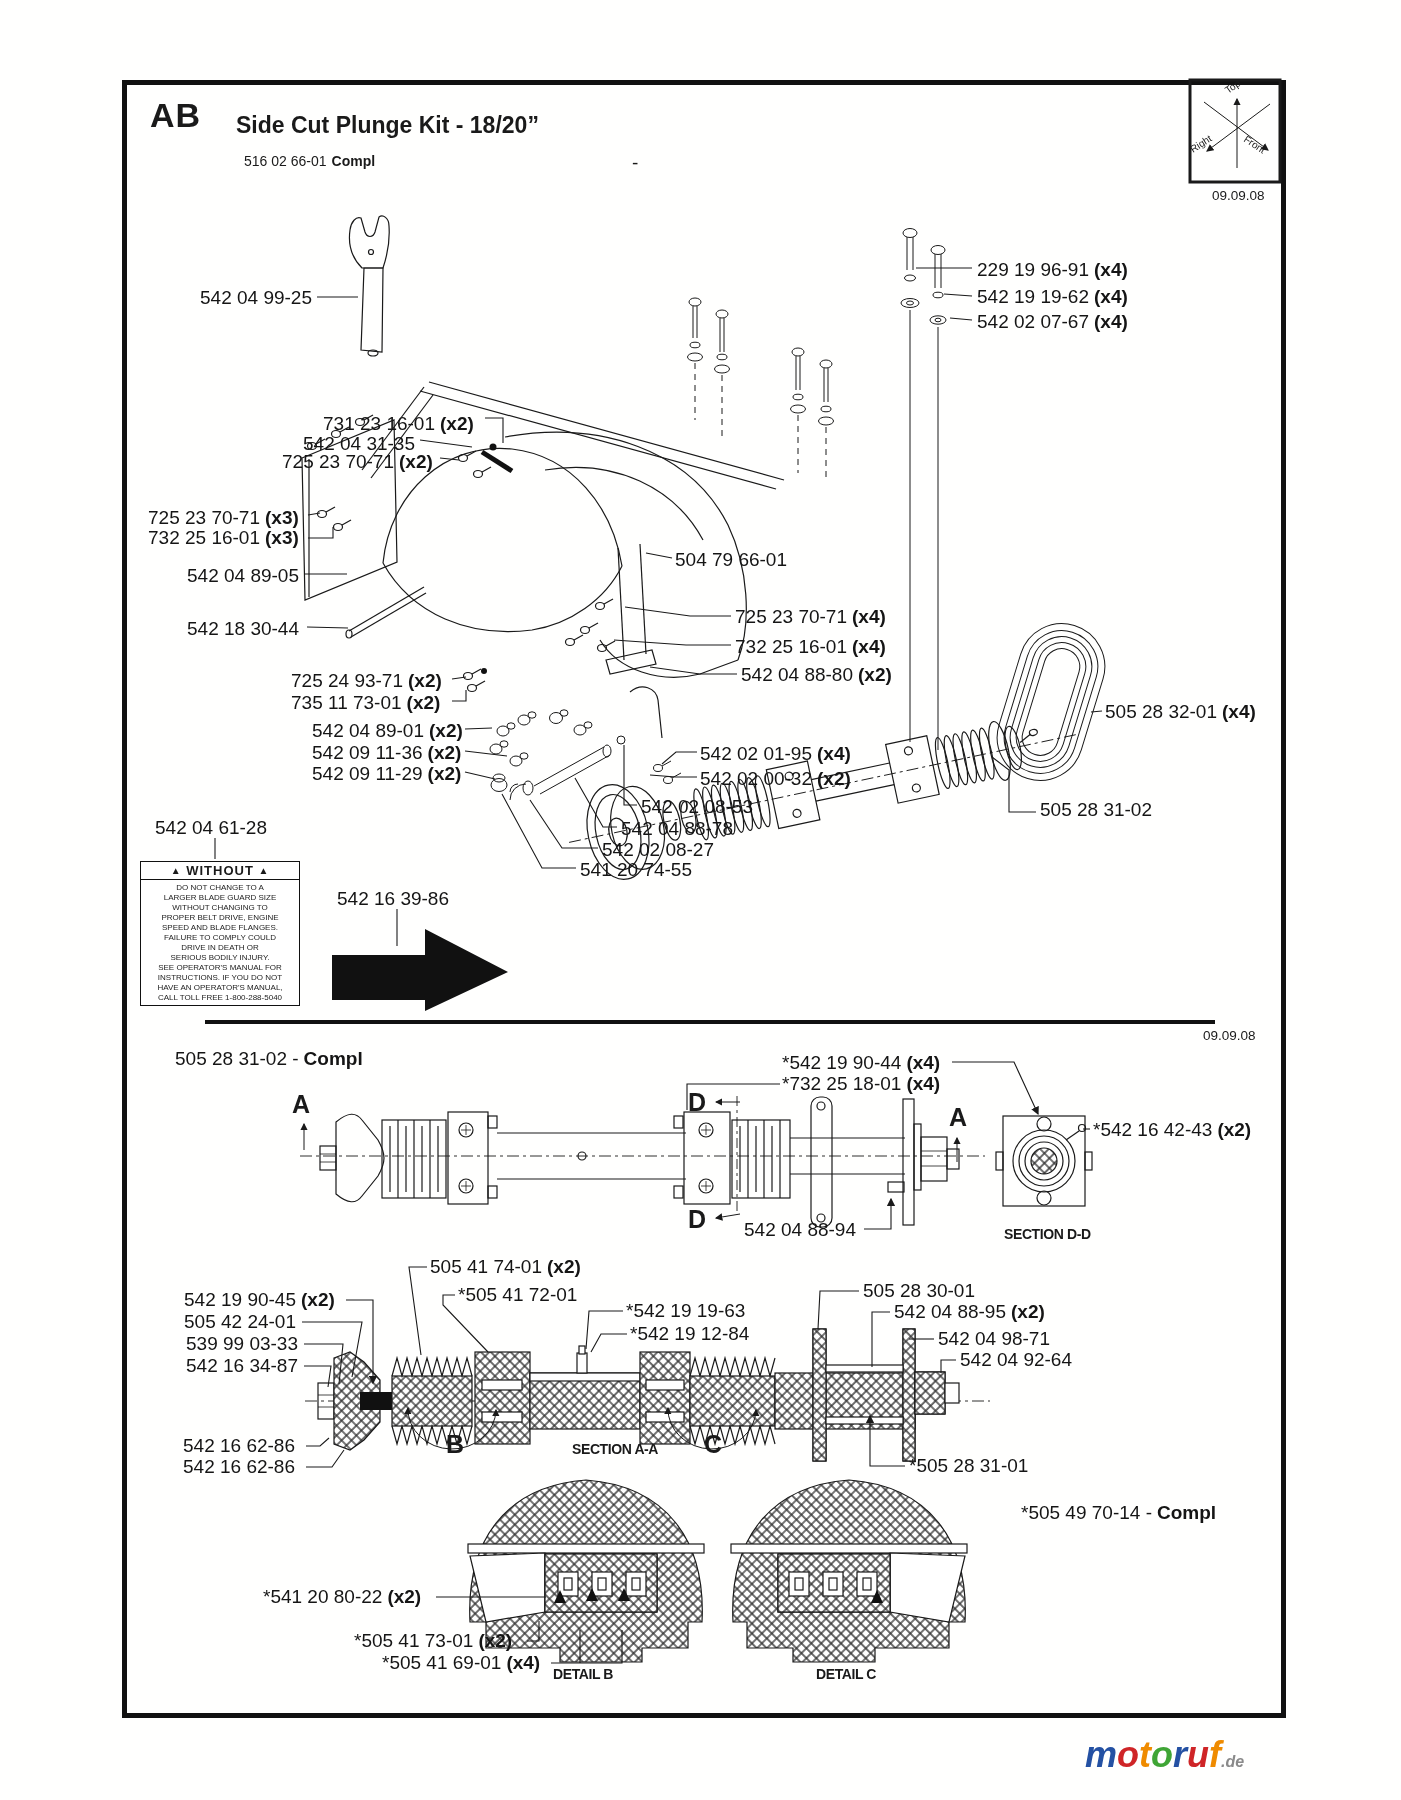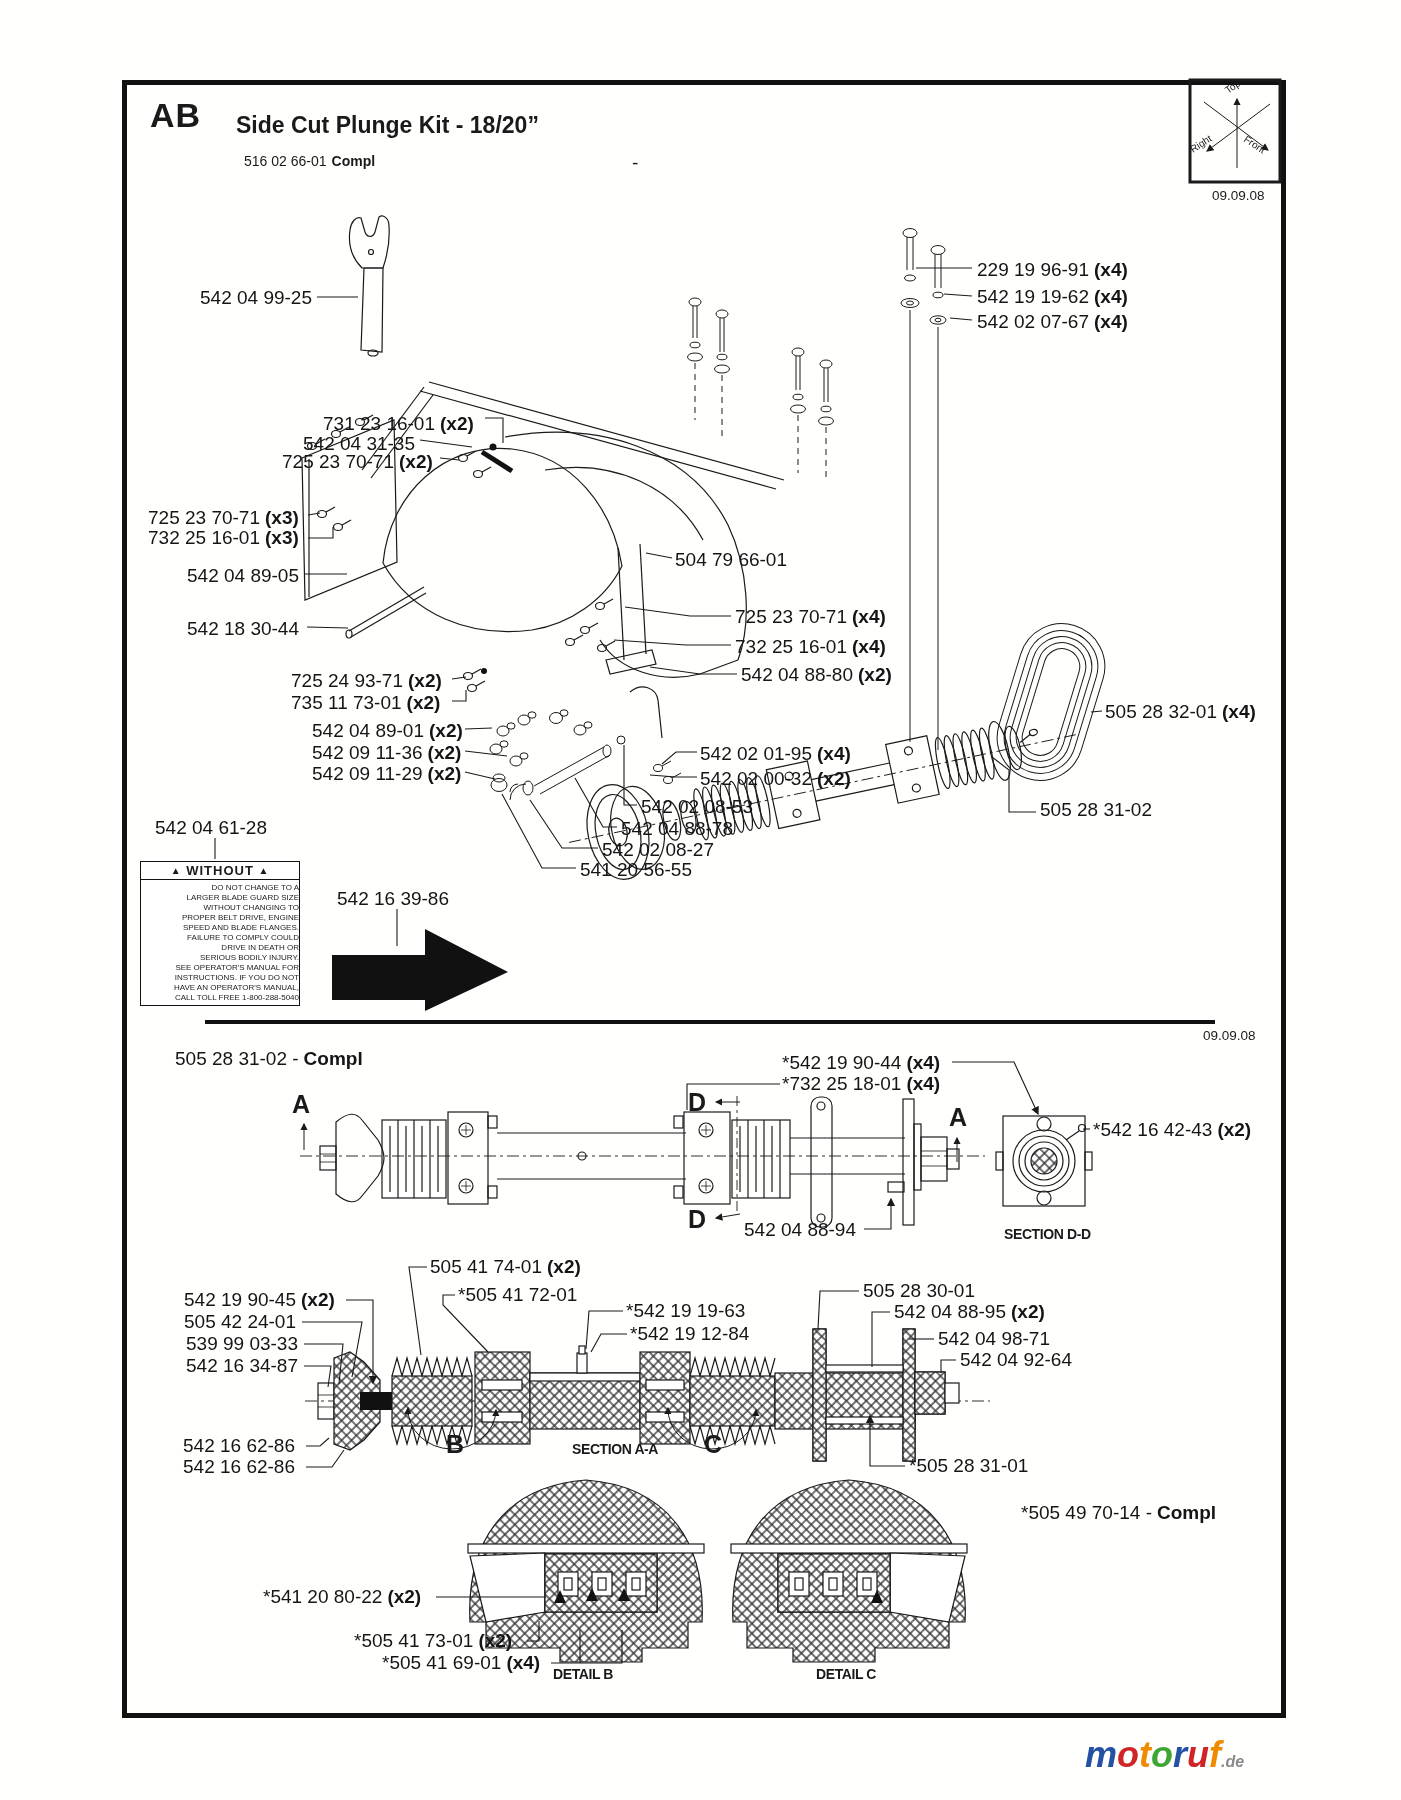--- a/index.html
+++ b/index.html
@@ -16,21 +16,21 @@
   .subtitle .q{font-weight:bold;margin-left:5px;}
   .hdash{position:absolute;font-size:19px;}
   .date{position:absolute;font-size:13.5px;text-align:right;}
   .marker{position:absolute;font-size:25px;font-weight:bold;}
   .cap{position:absolute;font-size:14px;font-weight:bold;letter-spacing:-0.4px;}
   .warnbox{position:absolute;border:1.6px solid #111;background:#fff;}
   .warnhead{height:17px;border-bottom:1.6px solid #111;text-align:center;
         font-size:13px;font-weight:bold;letter-spacing:1px;line-height:17px;}
   .warnhead .tri{font-size:10px;position:relative;top:-1px;}
   .warnbody{padding-top:3px;}
-  .warnbody div{font-size:8px;line-height:10px;text-align:right;color:#222;
+  .warnbody div{font-size:8px;line-height:10px;text-align:center;color:#222;
         letter-spacing:0;white-space:nowrap;}
   .logo{position:absolute;font-style:italic;font-weight:bold;font-size:36px;white-space:nowrap;}
   .logo .suf{font-size:16px;color:#8a8a8a;}
 </style>
 </head>
 <body>
 
 <div class="page">
   <div class="border-frame"></div>
 
@@ -467,21 +467,21 @@
   <div class="lbl" style="left:291px;top:671px"><span>725 24 93-71</span><b class="q">(x2)</b></div>
   <div class="lbl" style="left:291px;top:693px"><span>735 11 73-01</span><b class="q">(x2)</b></div>
   <div class="lbl" style="left:312px;top:721px"><span>542 04 89-01</span><b class="q">(x2)</b></div>
   <div class="lbl" style="left:312px;top:743px"><span>542 09 11-36</span><b class="q">(x2)</b></div>
   <div class="lbl" style="left:312px;top:764px"><span>542 09 11-29</span><b class="q">(x2)</b></div>
   <div class="lbl" style="left:700px;top:744px"><span>542 02 01-95</span><b class="q">(x4)</b></div>
   <div class="lbl" style="left:700px;top:769px"><span>542 02 00-32</span><b class="q">(x2)</b></div>
   <div class="lbl" style="left:641px;top:797px"><span>542 02 08-53</span><b class="q"></b></div>
   <div class="lbl" style="left:621px;top:819px"><span>542 04 88-78</span><b class="q"></b></div>
   <div class="lbl" style="left:602px;top:840px"><span>542 02 08-27</span><b class="q"></b></div>
-  <div class="lbl" style="left:580px;top:860px"><span>541 20 56-55</span><b class="q"></b></div>
+  <div class="lbl" style="left:580px;top:860px"><span>541 20 74-55</span><b class="q"></b></div>
   <div class="lbl" style="left:155px;top:818px"><span>542 04 61-28</span><b class="q"></b></div>
   <div class="lbl" style="left:337px;top:889px"><span>542 16 39-86</span><b class="q"></b></div>
   <div class="lbl" style="left:1105px;top:702px"><span>505 28 32-01</span><b class="q">(x4)</b></div>
   <div class="lbl" style="left:1040px;top:800px"><span>505 28 31-02</span><b class="q"></b></div>
   <div class="lbl" style="left:175px;top:1049px"><span>505 28 31-02 -</span><b class="q">Compl</b></div>
   <div class="lbl" style="left:782px;top:1053px"><span>*542 19 90-44</span><b class="q">(x4)</b></div>
   <div class="lbl" style="left:782px;top:1074px"><span>*732 25 18-01</span><b class="q">(x4)</b></div>
   <div class="lbl" style="left:1093px;top:1120px"><span>*542 16 42-43</span><b class="q">(x2)</b></div>
   <div class="lbl" style="left:744px;top:1220px"><span>542 04 88-94</span><b class="q"></b></div>
   <div class="lbl" style="left:430px;top:1257px"><span>505 41 74-01</span><b class="q">(x2)</b></div>

